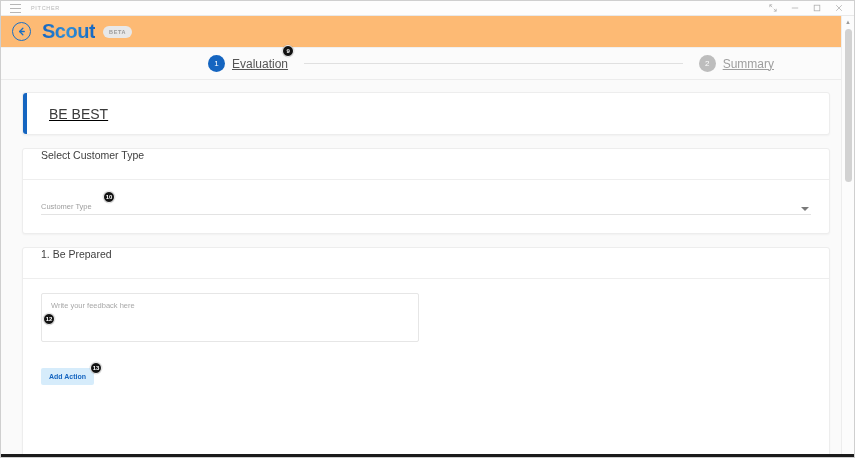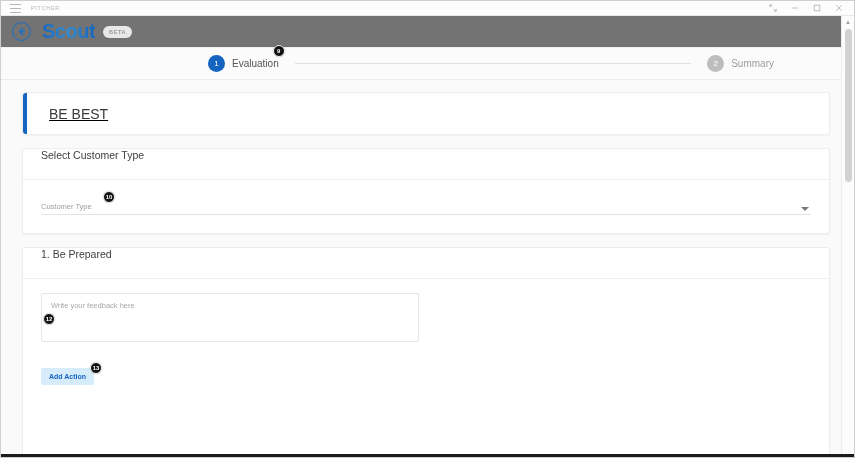--- a/index.html
+++ b/index.html
@@ -47,21 +47,21 @@
   .tb-btn {
     width: 22px; height: 14px;
     display: flex; align-items: center; justify-content: center;
     color: #b0b0b0; font-size: 8px; line-height: 1;
   }
   .tb-btn svg { display:block; }
 
   
   .appheader {
     height: 32px; min-height: 32px;
-    background: #737373;
+    background: #fdba74;
     display: flex; align-items: center;
     padding-left: 11px;
     border-bottom: 1px solid #f0f0f0;
   }
   .back-btn {
     width: 19px; height: 19px; border-radius: 50%;
     border: 1.6px solid #1a6fc4;
     display: flex; align-items: center; justify-content: center;
     color: #1a6fc4; flex: 0 0 auto;
   }
@@ -96,21 +96,21 @@
     position: relative;
   }
   .step-circle {
     width: 17px; height: 17px; border-radius: 50%;
     display: flex; align-items: center; justify-content: center;
     color: #fff; font-size: 8px;
     font-family: "Liberation Sans", sans-serif;
   }
   .step.active .step-circle { background: #1565c0; }
   .step.inactive .step-circle { background: #bdbdbd; }
-  .step-label { font-size: 10px; color: #555; }
+  .step-label { font-size: 12px; color: #555; text-decoration: underline; }
   .step.inactive .step-label { color: #9e9e9e; }
   .step-line {
     flex: 1; height: 1px; background: #e0e0e0; margin: 0 16px;
   }
   .step-1 { margin-left: 207px; }
 
   
   .badge {
     position: absolute;
     width: 12px; height: 12px;

